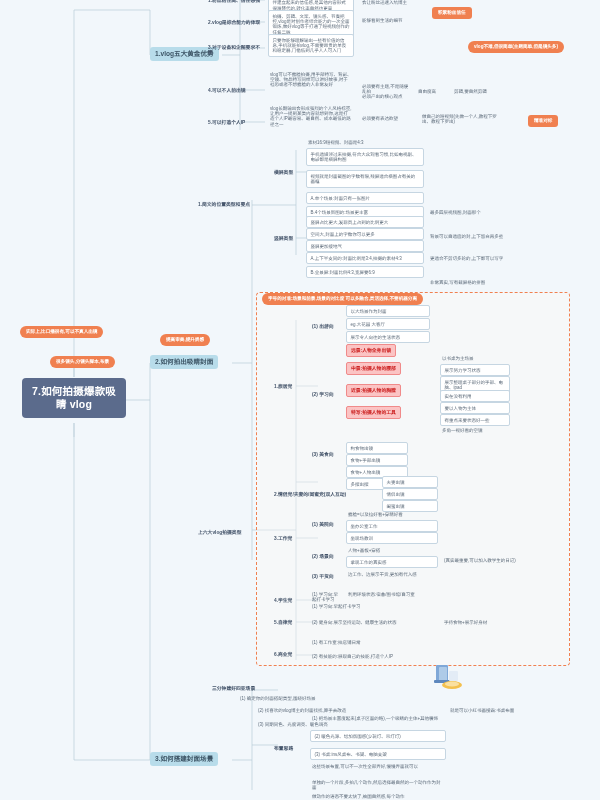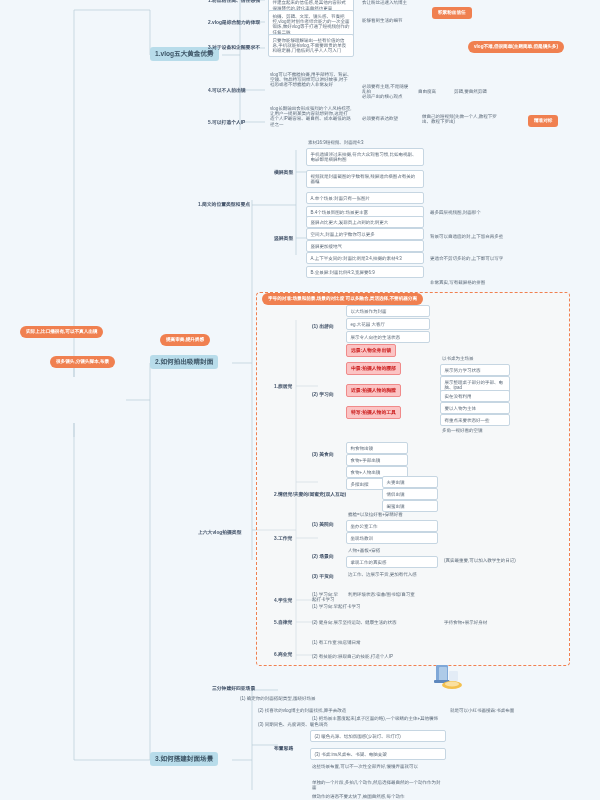--- a/index.html
+++ b/index.html
@@ -102,20 +102,21 @@
       <path d="M296 622 H318"></path>
         <path d="M296 655 H318"></path>
 
       <path d="M232 760 H252"></path>
       <path d="M252 690 V790"></path>
       <path d="M252 690 H278"></path>
       <path d="M252 745 H278"></path>
     </g>
   </svg>
 
+  <div class="node root" style="left:22px;top:378px;width:104px;">7.如何拍摄爆款吸睛 vlog</div>
 
   <div class="node lvl1" style="left:150px;top:47px;">1.vlog五大黄金优势</div>
 
   <div class="node leaf b" style="left:206px;top:-4px;width:58px;">1.粉丝粘性高、信任感强</div>
   <div class="node boxed" style="left:268px;top:-14px;width:86px;">vlog的日常分享属性,让粉丝觉得博主像身边的朋友一样真实可亲,这种长期陪伴建立起来的信任感,是其他内容形式很难替代的,转化率自然也更高</div>
   <div class="node leaf" style="left:360px;top:-2px;width:62px;">会让粉丝迅速入坑博主</div>
   <div class="node leaf" style="left:360px;top:16px;width:62px;">能够看到生活的细节</div>
   <div class="node badge sq" style="left:432px;top:7px;">积累粉丝信任</div>
 
   <div class="node leaf b" style="left:206px;top:18px;width:58px;">2.vlog是综合能力的体现</div>

